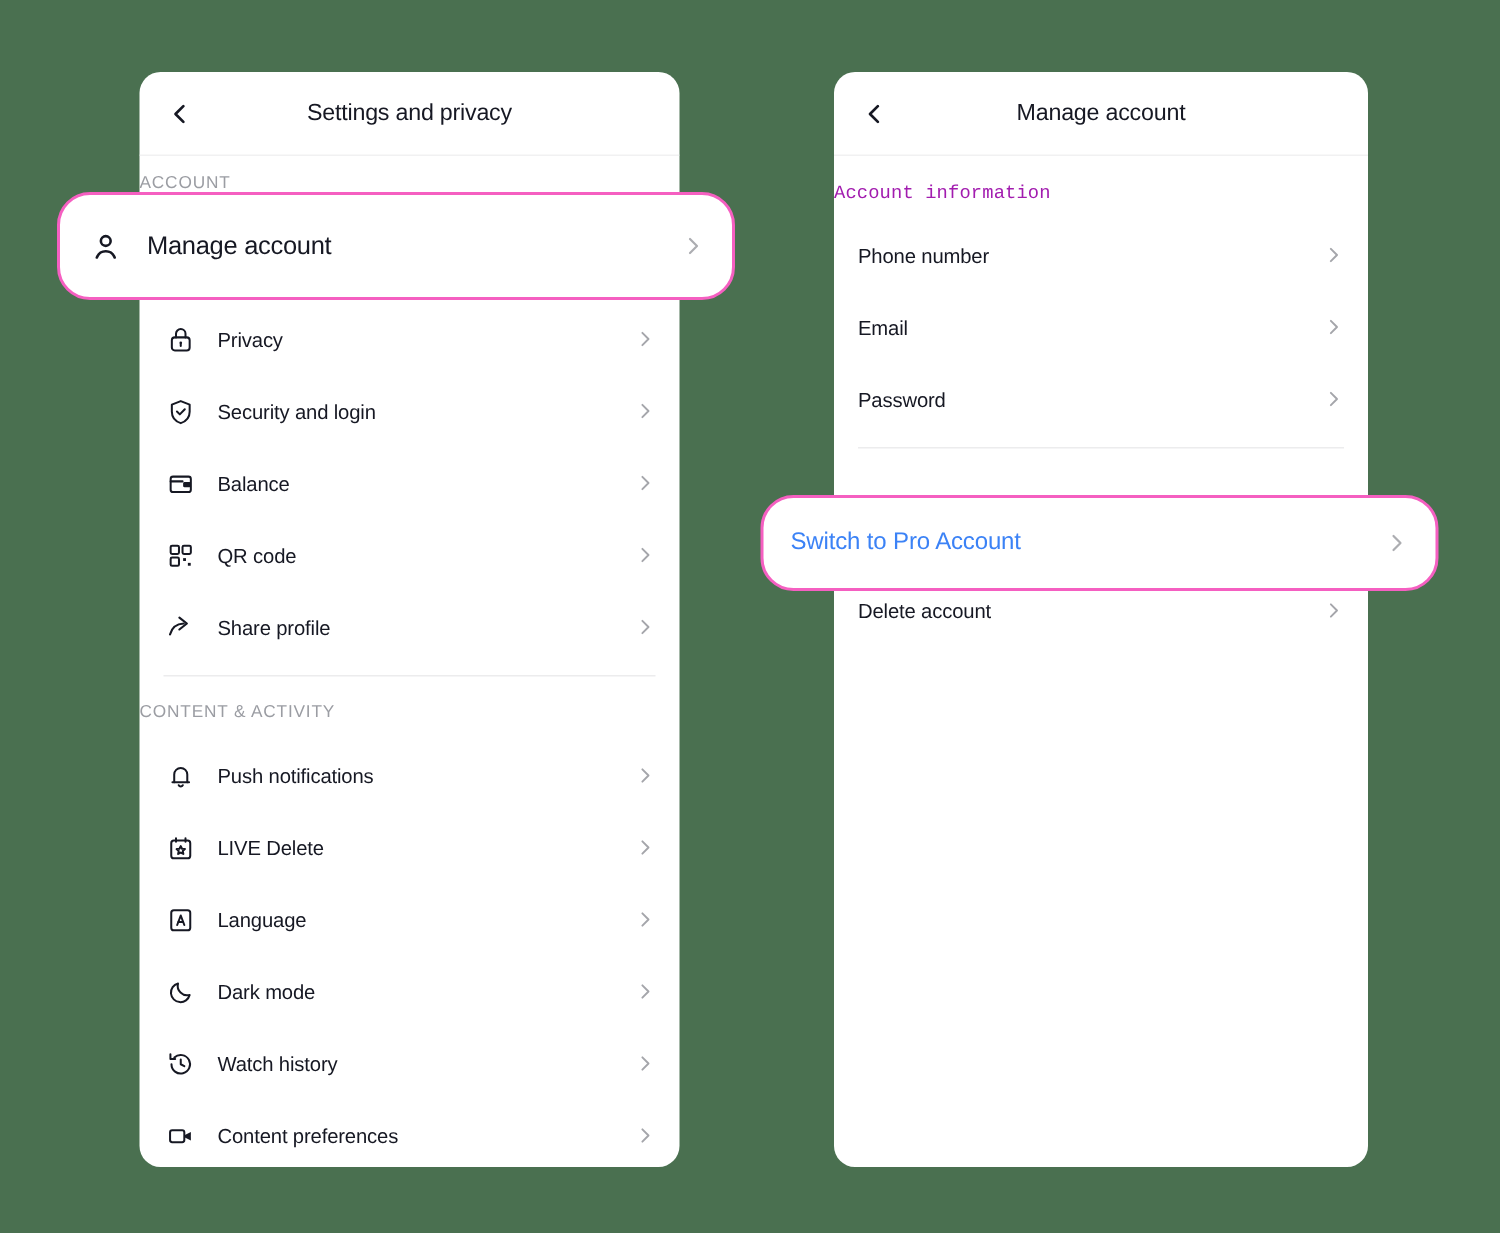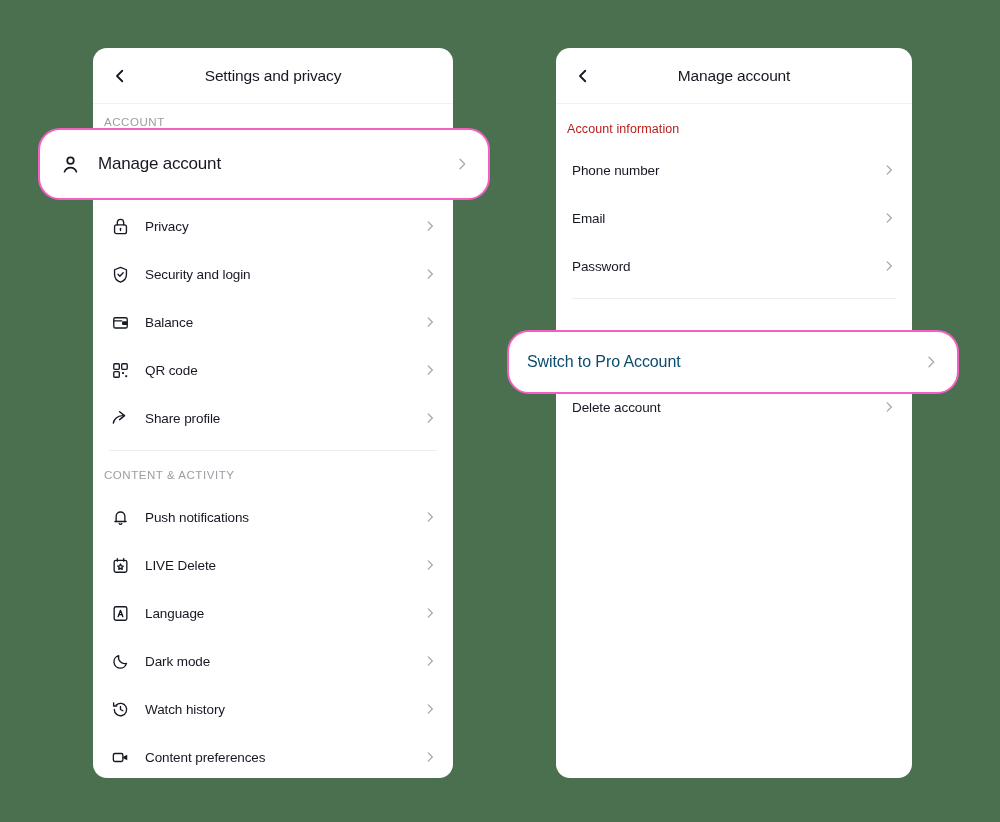--- a/index.html
+++ b/index.html
@@ -34,24 +34,24 @@
     cursor: pointer;
   }
   .panel-title {
     flex: 1; text-align: center;
     font-size: 15.5px; font-weight: normal; color: #161823;
     letter-spacing: -0.15px;
   }
 
   .section-label {
     font-size: 11.5px; color: #9b9da3; letter-spacing: 0.55px;
-    padding: 0 11px;
+    padding: 0 0;
   }
   .section-label.upper { text-transform: uppercase; }
-  .section-label.sentence { font-size: 12.5px; letter-spacing: 0.1px; color: #b91c1c; }
+  .section-label.sentence { font-size: 12.5px; letter-spacing: 0.1px; color: #a21caf; font-family: Liberation Mono, monospace; }
 
   .row {
     display: flex; align-items: center;
     height: 48px; padding: 0 16px;
     cursor: pointer;
   }
   .row .ico {
     width: 22px; height: 22px; margin-right: 14px;
     display: flex; align-items: center; justify-content: center;
     flex: none;
@@ -83,21 +83,21 @@
   }
   #callout-manage-account .ico { width: 24px; height: 24px; margin-right: 16px; flex: none;
     display:flex; align-items:center; justify-content:center; }
   #callout-manage-account .label {
     flex: 1; font-size: 17px; color: #161823; letter-spacing: -0.2px;
   }
   #callout-switch-pro {
     left: 507px; top: 330px; width: 452px; height: 64px;
   }
   #callout-switch-pro .label {
-    flex: 1; font-size: 16px; color: #0c4a6e; letter-spacing: -0.1px;
+    flex: 1; font-size: 16px; color: #3b82f6; letter-spacing: -0.1px;
   }
   .callout .chev { width: 16px; height: 16px; flex: none; opacity: .5; }
 </style>
 </head>
 <body>
 
 <div class="stage">
 
   <div class="panel" id="panel-left">
 

